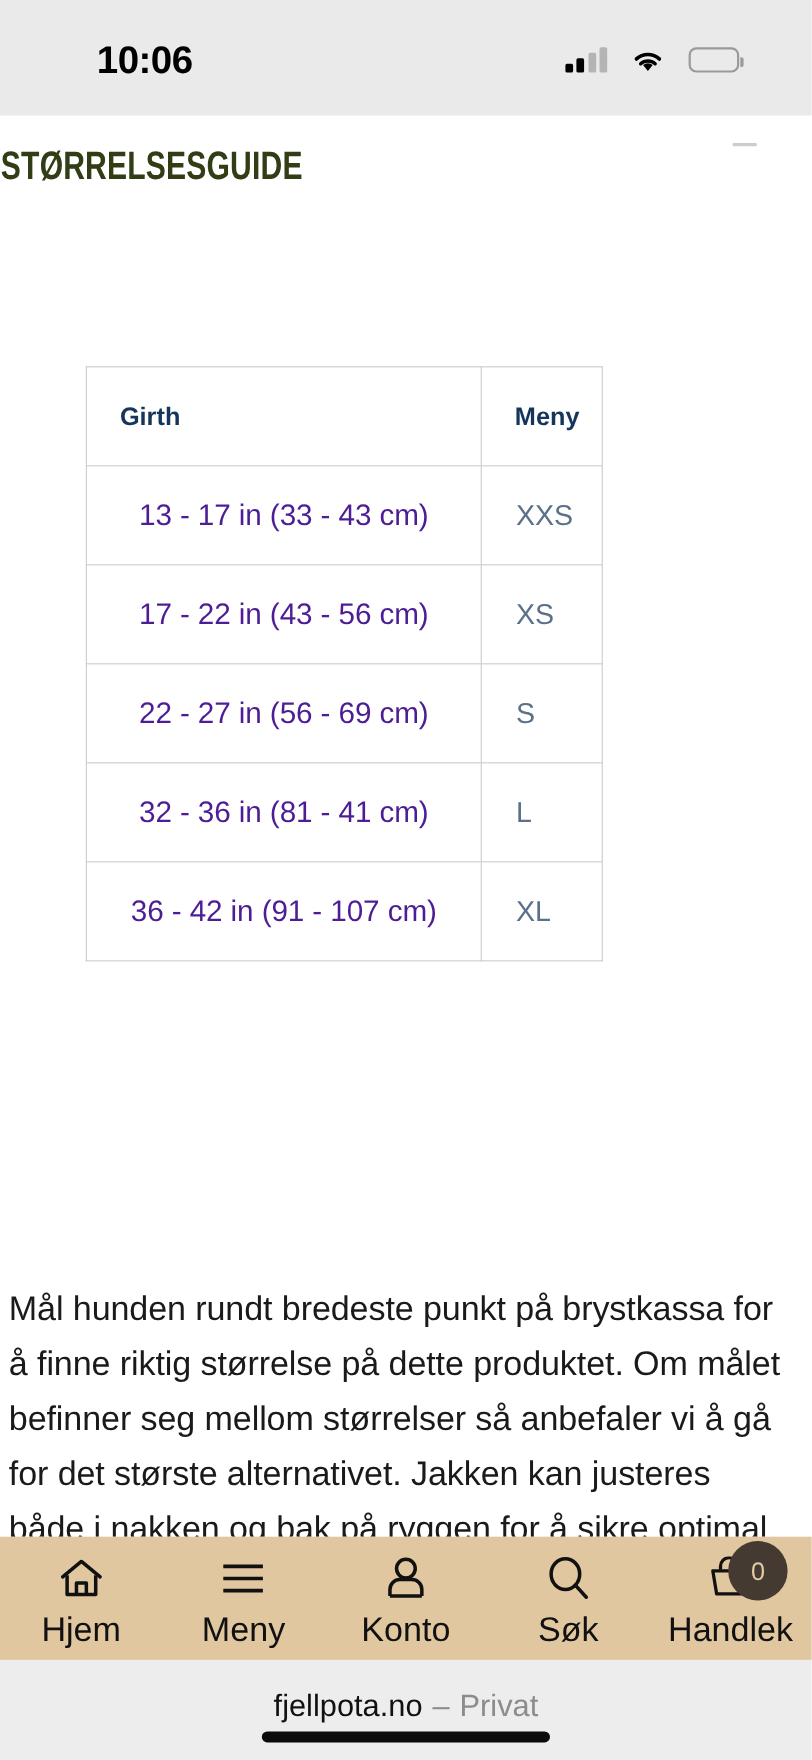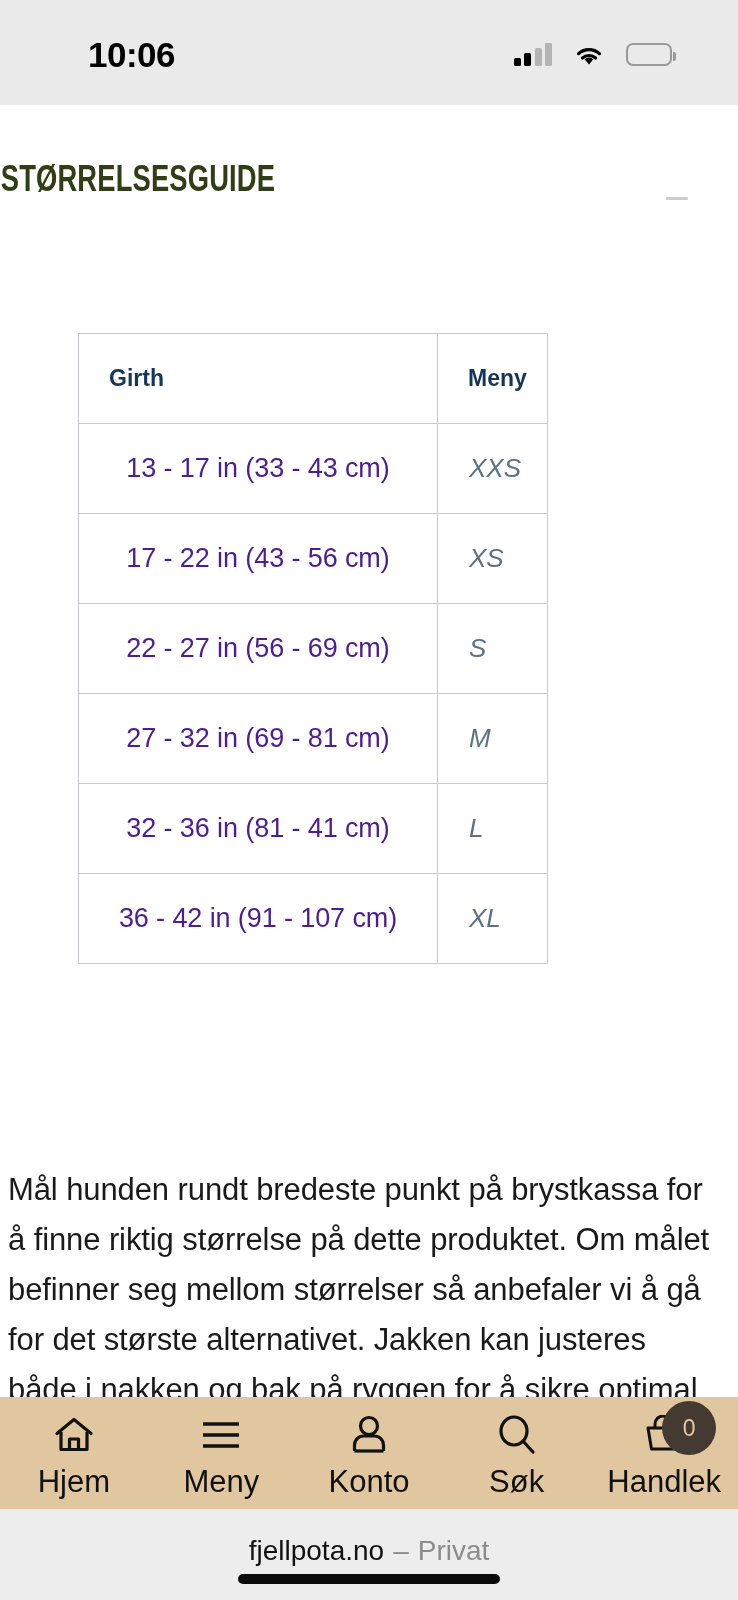--- a/index.html
+++ b/index.html
@@ -71,21 +71,21 @@
     height: 100%;
     background: #000;
     border-radius: 4px;
   }
 
   
   .page-header {
     flex: 0 0 auto;
     height: 70px;
     display: flex;
-    align-items: flex-end;
+    align-items: flex-start;
     justify-content: space-between;
     padding: 0 48px 0 0;
     margin-top: 25px;
   }
   .guide-title {
     font-family: "Liberation Sans Narrow", "Liberation Sans", sans-serif;
     font-size: 36px;
     font-weight: bold;
     color: #303d15;
     letter-spacing: 0.2px;
@@ -139,21 +139,20 @@
     font-size: 27px;
     color: #4c1d95;
     text-align: center;
     letter-spacing: -0.1px;
   }
   .size-table td.size {
     font-size: 26px;
     color: #5b7189;
     text-align: left;
     padding-left: 31px;
-    font-style: italic;
   }
 
   
   .description {
     position: absolute;
     left: 8px;
     right: 16px;
     top: 965px;
     font-family: "Liberation Sans Narrow", "Liberation Sans", sans-serif;
     font-size: 31px;
@@ -294,24 +293,20 @@
         </tr>
         <tr>
           <td class="girth">17 - 22 in (43 - 56 cm)</td>
           <td class="size">XS</td>
         </tr>
         <tr>
           <td class="girth">22 - 27 in (56 - 69 cm)</td>
           <td class="size">S</td>
         </tr>
         <tr>
-          <td class="girth">27 - 32 in (69 - 81 cm)</td>
-          <td class="size">M</td>
-        </tr>
-        <tr>
           <td class="girth">32 - 36 in (81 - 41 cm)</td>
           <td class="size">L</td>
         </tr>
         <tr>
           <td class="girth">36 - 42 in (91 - 107 cm)</td>
           <td class="size">XL</td>
         </tr>
       </tbody>
     </table>
 

